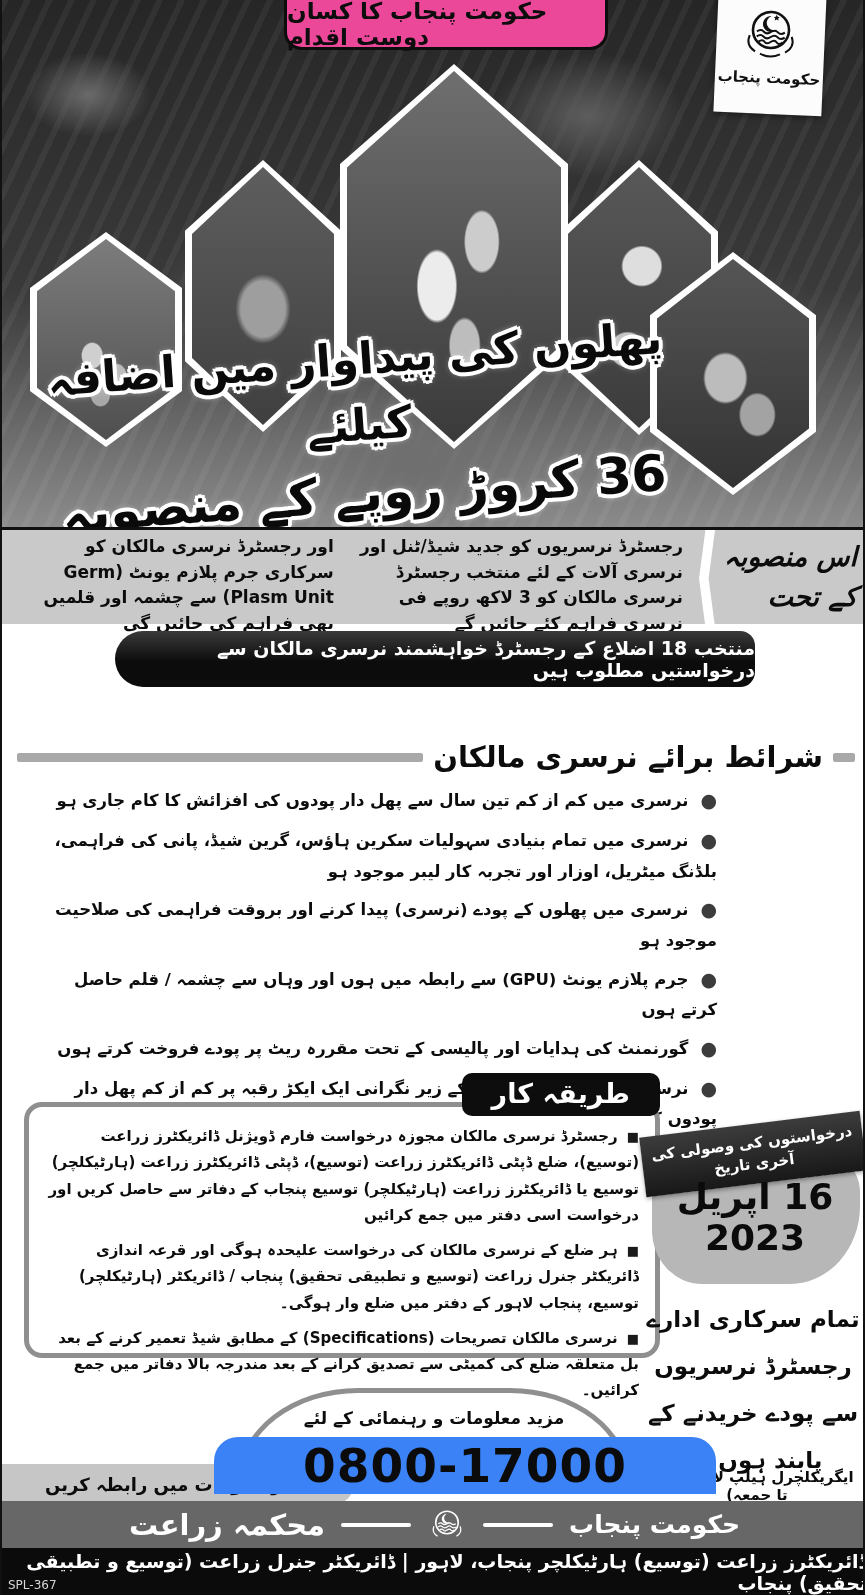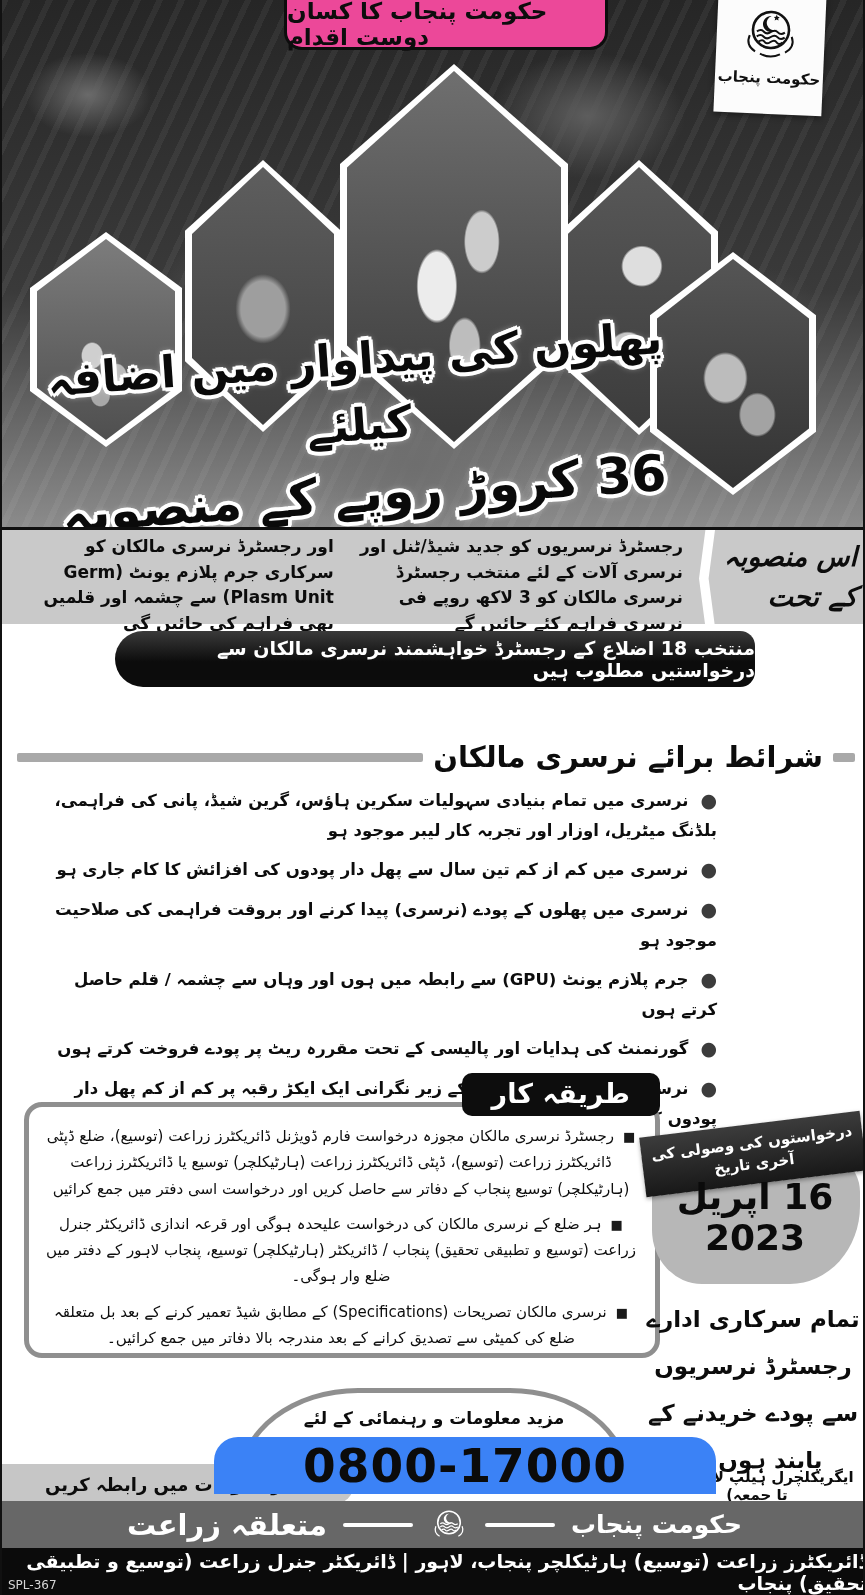--- a/index.html
+++ b/index.html
@@ -128,21 +128,21 @@
     border:5px solid #8f8f8f;border-radius:18px;background:#fff;box-sizing:border-box;
   }
   .proc-tab{
     position:absolute;top:-34px;right:-5px;background:#0d0d0d;color:#fff;
     border-radius:10px;padding:5px 30px 7px;font-size:27px;font-weight:bold;direction:rtl;
   }
   .proc-list{
     list-style:none;margin:0;padding:16px 16px 8px 14px;direction:rtl;
   }
   .proc-list li{
-    font-size:15px;font-weight:normal;color:#0d0d0d;text-align:center;
+    font-size:15px;font-weight:bold;color:#0d0d0d;text-align:right;
     line-height:1.75;margin-bottom:9px;
   }
   .sq{color:#1a1a1a;font-size:13px;margin-left:9px;}
   
   .deadline{position:absolute;left:646px;top:1116px;width:214px;height:168px;}
   .deadline-blob{
     position:absolute;left:4px;right:2px;top:28px;bottom:0;background:#b7b7b7;
     border-radius:46px 58px 70px 50px / 42px 48px 78px 54px;
   }
   .deadline-banner{
@@ -265,22 +265,22 @@
     <span>منتخب 18 اضلاع کے رجسٹرڈ خواہشمند نرسری مالکان سے درخواستیں مطلوب ہیں</span>
   </div>
 
   <div class="conditions">
     <div class="cond-head">
       <div class="rule short"></div>
       <div class="cond-title">شرائط برائے نرسری مالکان</div>
       <div class="rule long"></div>
     </div>
     <ul class="cond-list">
+      <li><span class="dot">●</span><span>نرسری میں کم از کم تین سال سے پھل دار پودوں کی افزائش کا کام جاری ہو</span></li>
       <li><span class="dot">●</span><span>نرسری میں تمام بنیادی سہولیات سکرین ہاؤس، گرین شیڈ، پانی کی فراہمی، بلڈنگ میٹریل، اوزار اور تجربہ کار لیبر موجود ہو</span></li>
-      <li><span class="dot">●</span><span>نرسری میں کم از کم تین سال سے پھل دار پودوں کی افزائش کا کام جاری ہو</span></li>
       <li><span class="dot">●</span><span>نرسری میں پھلوں کے پودے (نرسری) پیدا کرنے اور بروقت فراہمی کی صلاحیت موجود ہو</span></li>
       <li><span class="dot">●</span><span>جرم پلازم یونٹ (GPU) سے رابطہ میں ہوں اور وہاں سے چشمہ / قلم حاصل کرتے ہوں</span></li>
       <li><span class="dot">●</span><span>گورنمنٹ کی ہدایات اور پالیسی کے تحت مقررہ ریٹ پر پودے فروخت کرتے ہوں</span></li>
       <li><span class="dot">●</span><span>نرسری مالکان ریسرچ ونگ کے زیر نگرانی ایک ایکڑ رقبہ پر کم از کم پھل دار پودوں کا نمائشی پلاٹ لگانے کے لئے رضامند ہوں</span></li>
       <li><span class="dot">●</span><span>پانچ سال تک مندرجہ بالا شرائط کی پابندی اور محکمانہ پالیسی کے مطابق پودے فروخت کریں گے</span></li>
       <li><span class="dot">●</span><span>یکم جنوری 2020 سے رجسٹرڈ نرسریاں قرعہ اندازی میں شامل ہوں گی</span></li>
     </ul>
   </div>
 
   <div class="procedure">
@@ -311,21 +311,21 @@
     <span class="phone">0800-17000</span>
   </div>
 
   <div class="office-band">
     <span>دفتری اوقات میں رابطہ کریں</span>
   </div>
 
   <div class="helpline">ایگریکلچرل ہیلپ لائن (پیر تا جمعہ)</div>
 
   <div class="dept-band">
-    <span class="dept-name">متعلقہ زراعت</span>
+    <span class="dept-name">محکمہ زراعت</span>
     <span class="dash"></span>
     <svg class="emblem" width="40" height="40" viewBox="0 0 64 64" fill="none" stroke="#ffffff" stroke-width="2.6">
       <circle cx="32" cy="28" r="18"></circle>
       <path d="M32 14 a8 8 0 1 0 5.5 13.5 a6.3 6.3 0 1 1 -5.5 -13.5 z" fill="#ffffff" stroke="none"></path>
       <path d="M18 30 q4 -3 7 0 t7 0 t7 0 t7 0" stroke-width="2"></path>
       <path d="M18 35 q4 -3 7 0 t7 0 t7 0 t7 0" stroke-width="2"></path>
       <path d="M20 40 q4 -3 6 0 t6 0 t6 0 t6 0" stroke-width="2"></path>
       <path d="M11 34 q-4 10 6 16" stroke-width="2"></path>
       <path d="M53 34 q4 10 -6 16" stroke-width="2"></path>
     </svg>

